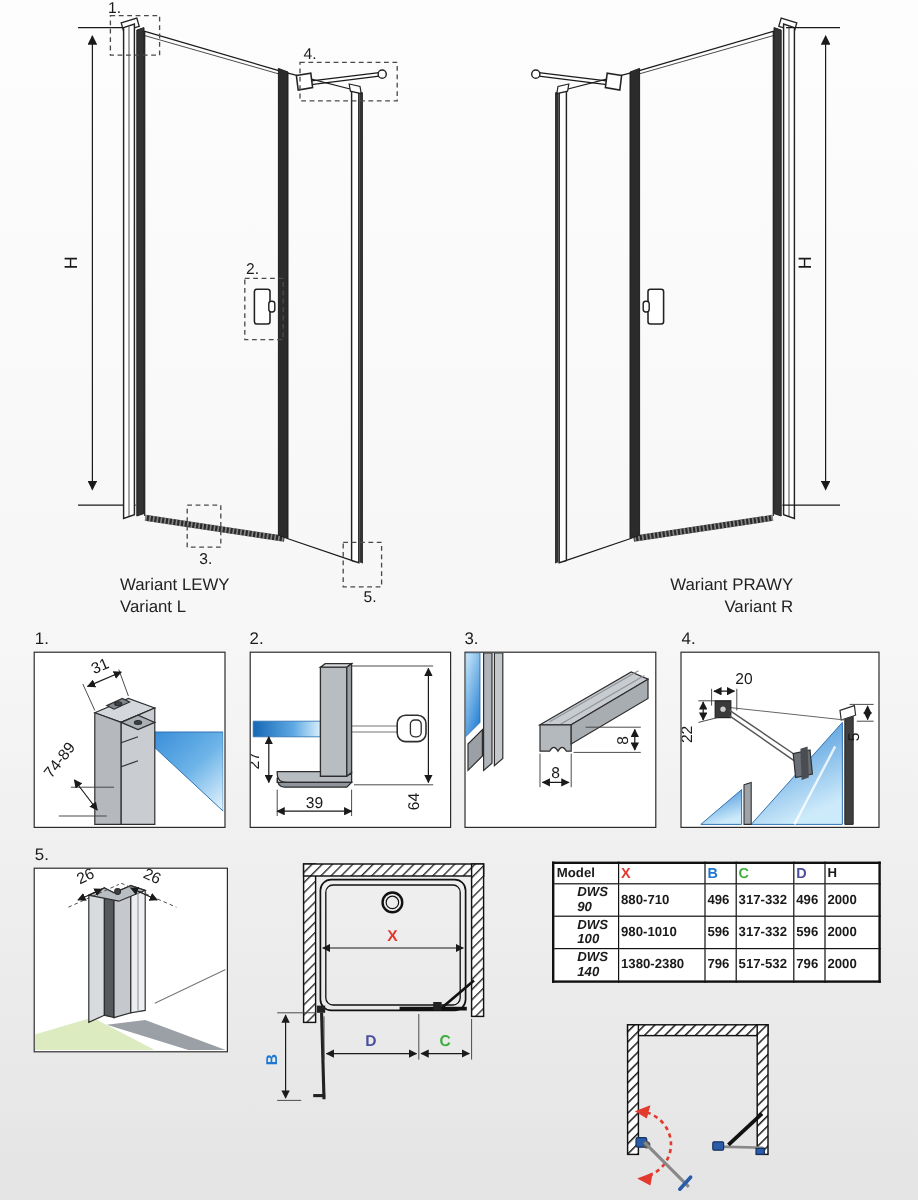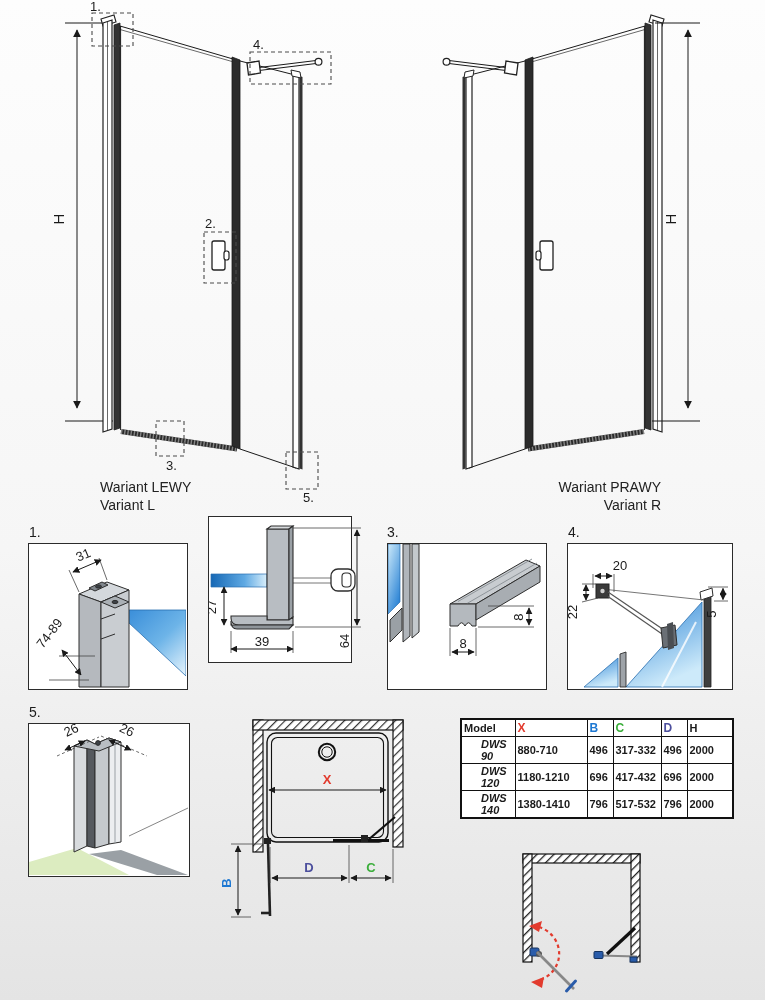--- a/index.html
+++ b/index.html
@@ -192,21 +192,21 @@
       <g>
         <line class="thin" x1="30" y1="112" x2="66" y2="112"></line>
         <line class="thin" x1="20" y1="136" x2="60" y2="136"></line>
         <line class="ln" x1="33" y1="106" x2="52" y2="131" marker-start="url(#a1)" marker-end="url(#a1)"></line>
         <text class="dim" transform="rotate(-52 24 92)" x="24" y="92" text-anchor="middle">74-89</text>
       </g>
     </svg>
   </div>
 
   <div class="abs callout-label" style="left:208px;top:524px">2.</div>
-  <div class="abs detail-box" style="left:208px;top:516px;width:144px;height:147px">
+  <div class="abs detail-box" style="left:208px;top:543px;width:168px;height:147px">
     <svg width="157" height="144" viewBox="0 0 157 144">
       <defs>
         <linearGradient id="gl2" x1="0" y1="0" x2="1" y2="0">
           <stop offset="0" stop-color="#1668b5"></stop>
             <stop offset="0.6" stop-color="#5fa9e3"></stop>
           <stop offset="1" stop-color="#d9effb"></stop>
         </linearGradient>
         <marker id="a2" viewBox="0 0 10 10" refX="9" refY="5" markerWidth="7" markerHeight="7" orient="auto-start-reverse">
             <path d="M0,0L10,5L0,10z" fill="#1a1a1a"></path>
           </marker>
@@ -471,30 +471,30 @@
     <tbody>
       <tr>
         <td class="model">DWS 90</td>
         <td>880-710</td>
         <td>496</td>
         <td>317-332</td>
         <td>496</td>
         <td>2000</td>
       </tr>
       <tr>
-        <td class="model">DWS 120</td>
-        <td>1180-1210</td>
-        <td>696</td>
-        <td>417-432</td>
-        <td>696</td>
+        <td class="model">DWS 100</td>
+        <td>980-1010</td>
+        <td>596</td>
+        <td>317-332</td>
+        <td>596</td>
         <td>2000</td>
       </tr>
       <tr>
         <td class="model">DWS 140</td>
-        <td>1380-1410</td>
+        <td>1380-2380</td>
         <td>796</td>
         <td>517-532</td>
         <td>796</td>
         <td>2000</td>
       </tr>
     </tbody>
   </table>
 
   <svg class="abs" style="left:515px;top:850px" width="135" height="150" viewBox="0 0 135 150">
     <defs>

